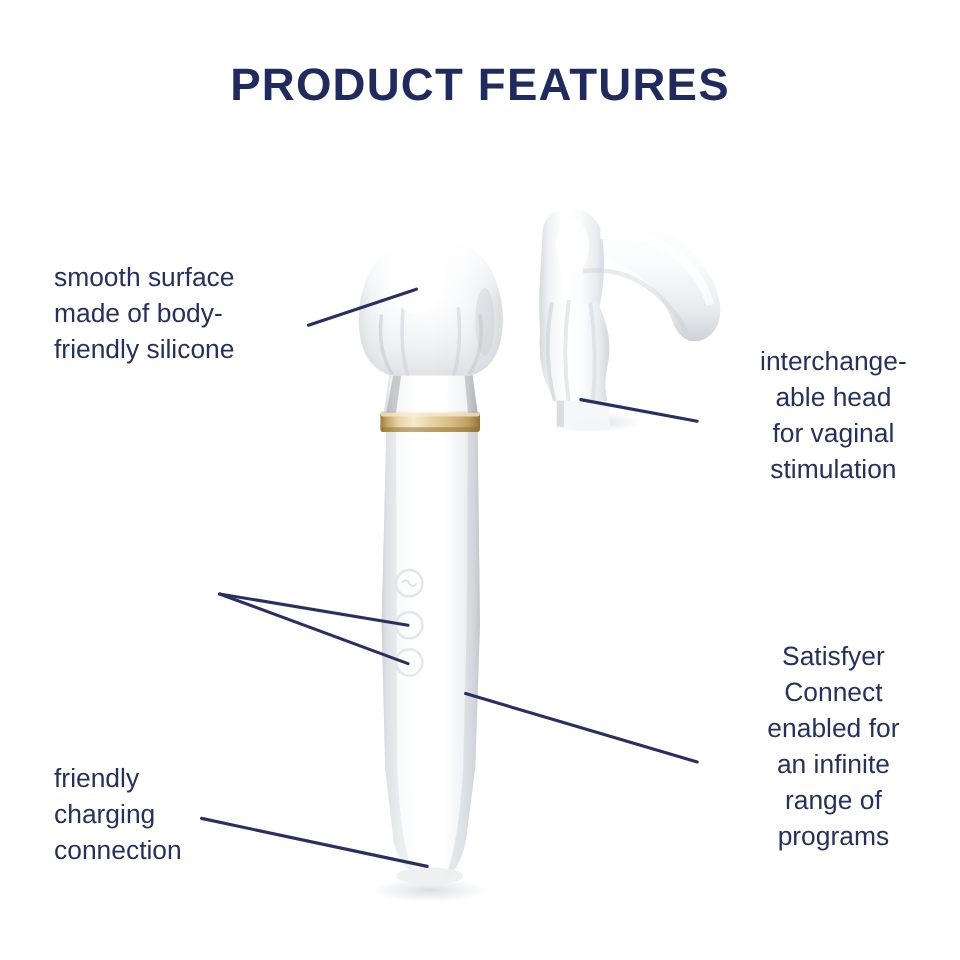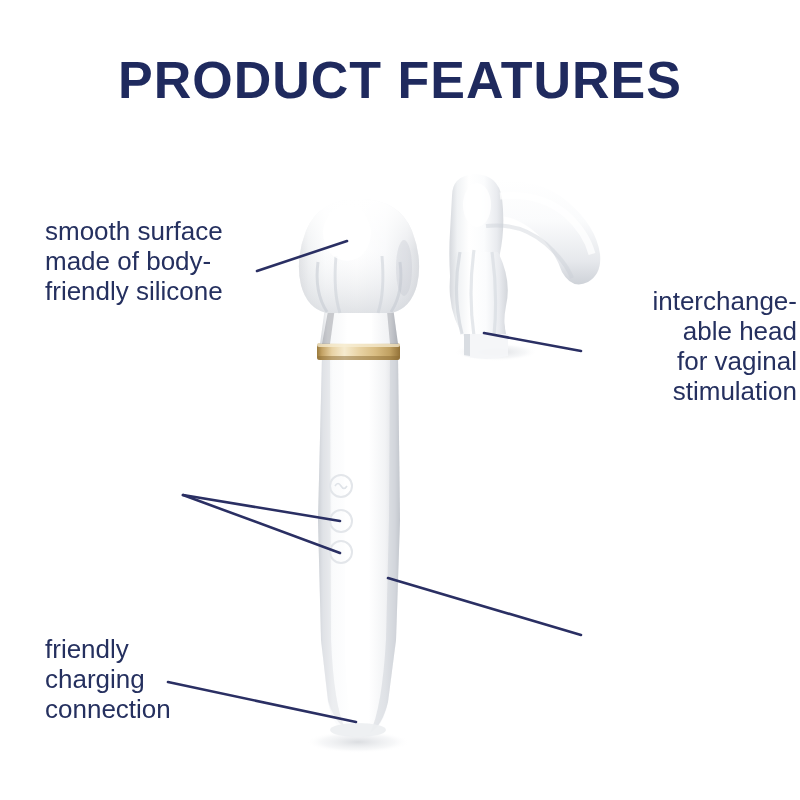--- a/index.html
+++ b/index.html
@@ -19,39 +19,39 @@
   }
 
   
   .title {
     position: absolute;
     left: 0;
     top: 50px;
     width: 800px;
     text-align: center;
     font-family: "Liberation Sans", sans-serif;
-    font-size: 52px;
+    font-size: 38px;
     font-weight: bold;
     letter-spacing: 1.0px;
     color: #1f2a5e;
     white-space: nowrap;
   }
 
   
   .callout {
     position: absolute;
     font-family: "Liberation Sans", sans-serif;
-    font-size: 26px;
+    font-size: 22px;
     line-height: 30px;
     color: #25305f;
     white-space: pre-line;
     letter-spacing: 0px;
   }
   .callout-left  { text-align: left; }
-  .callout-right { text-align: right; }
+  .callout-right { text-align: center; }
 
   #co-smooth      { left: 45px;  top: 216px;  width: 260px; }
   #co-control     { left: 45px;  top: 447px;  width: 220px; }
   #co-magnetic    { left: 45px;  top: 634px;  width: 220px; }
   #co-interchange { left: 592px; top: 286px;  width: 205px; }
   #co-connect     { left: 592px; top: 532px;  width: 205px; }
 
   
   svg.layer {
     position: absolute;
@@ -285,14 +285,20 @@
 
   <div class="callout callout-left" id="co-magnetic">friendly
 charging
 connection</div>
 
   <div class="callout callout-right" id="co-interchange">interchange-
 able head
 for vaginal
 stimulation</div>
 
+  <div class="callout callout-right" id="co-connect">Satisfyer
+Connect
+enabled for
+an infinite
+range of
+programs</div>
 
 </div>
 
 </body></html>

